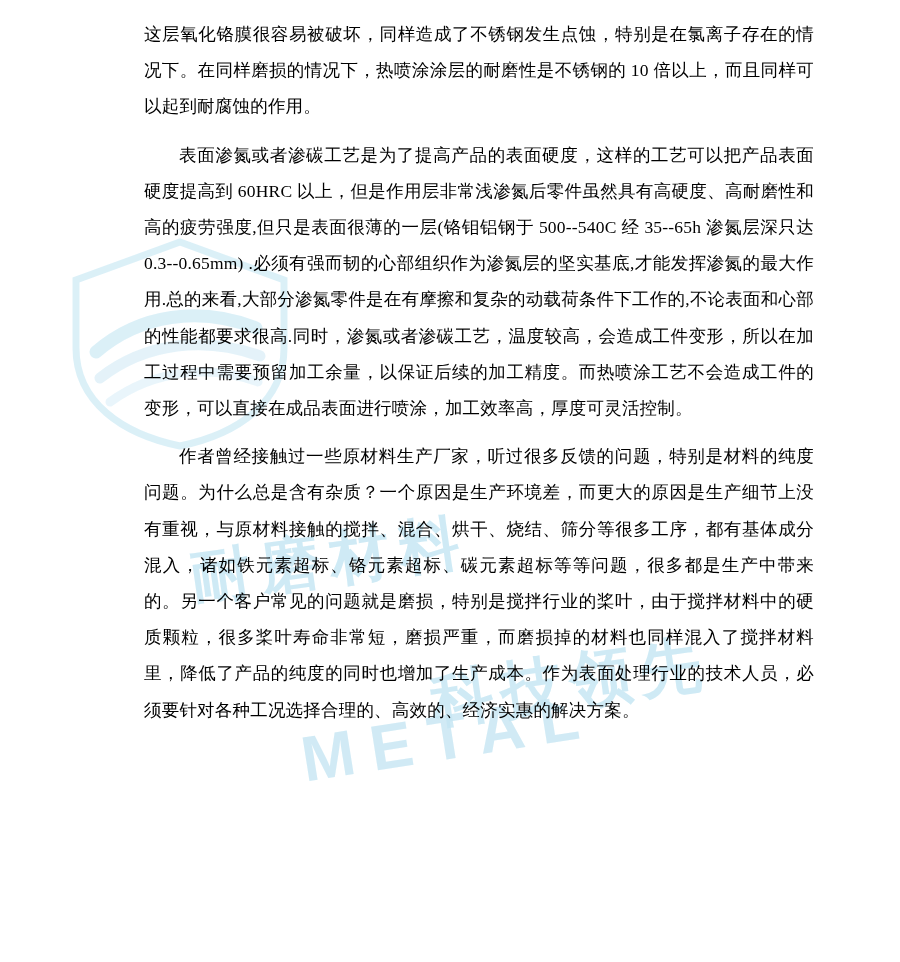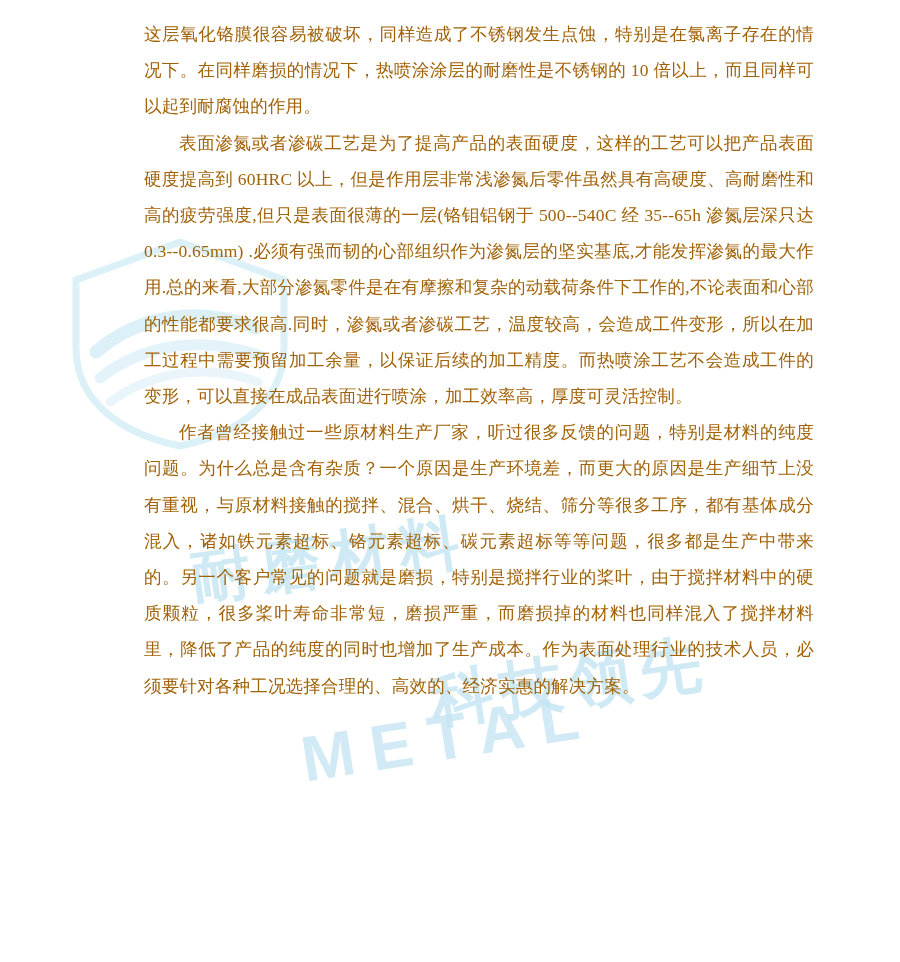--- a/index.html
+++ b/index.html
@@ -78,27 +78,27 @@
     position: relative;
     z-index: 2;
     padding: 16px 86px 0 144px;
     box-sizing: border-box;
     height: 100%;
   }
   p.para {
     margin: 0 0 0 0;
     font-size: 17.5px;
     line-height: 36.2px;
-    color: #a16207;
+    color: #000000;
     text-align: justify;
     text-justify: inter-ideograph;
     letter-spacing: 0.2px;
   }
   p.indent { text-indent: 2em; }
-  p.para + p.para { margin-top: 0; }
+  p.para + p.para { margin-top: 12px; }
 </style>
 </head>
 <body>
 
 <div class="watermark-layer">
   <div class="wm-shield">
     <svg width="240" height="215" viewBox="0 0 240 215" xmlns="http://www.w3.org/2000/svg">
       <path d="M120 6 L224 44 L224 112 C224 166 178 198 120 210 C62 198 16 166 16 112 L16 44 Z" fill="none" stroke="#bfe4f2" stroke-width="7"></path>
       <path d="M36 116 C80 78 140 70 196 92" fill="none" stroke="#bfe4f2" stroke-width="13" stroke-linecap="round"></path>
       <path d="M40 142 C86 106 146 100 200 120" fill="none" stroke="#cfe9f5" stroke-width="11" stroke-linecap="round"></path>

